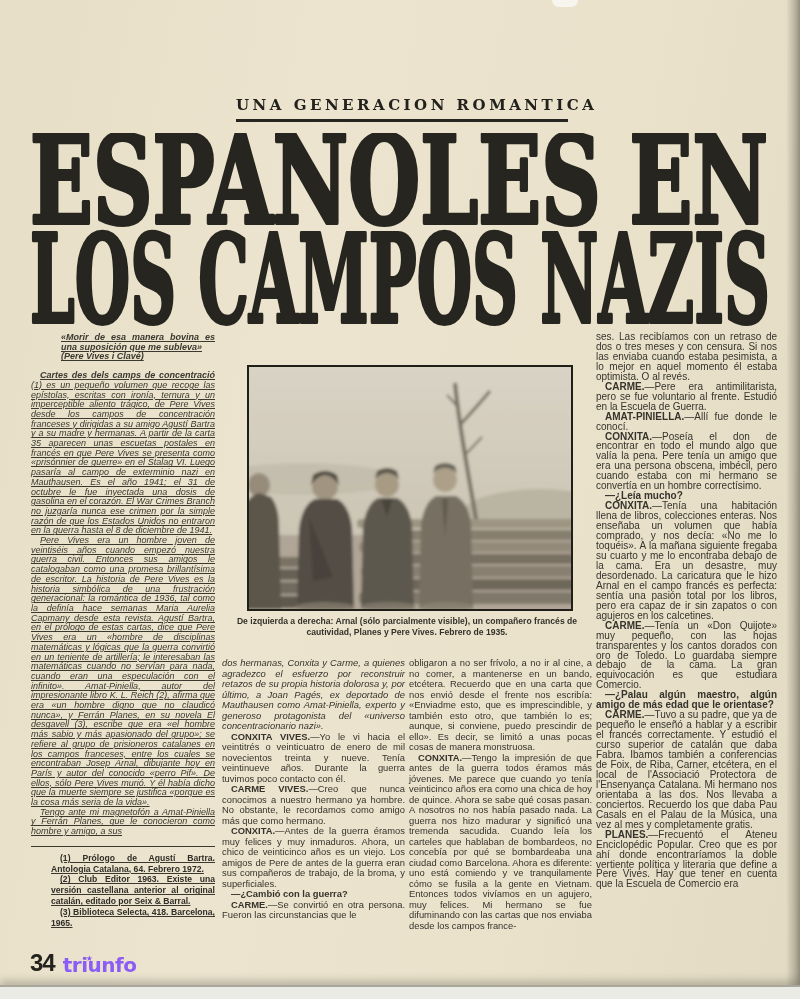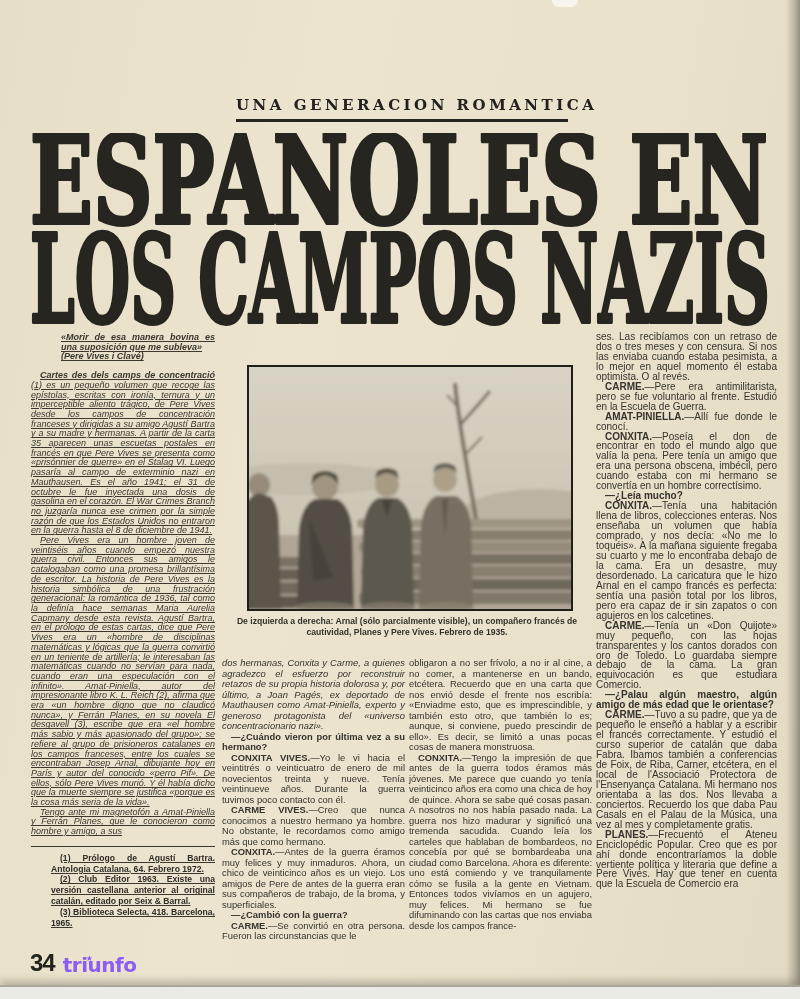--- a/index.html
+++ b/index.html
@@ -151,21 +151,20 @@
       <ellipse cx="140" cy="240" rx="28" ry="5" fill="#8a8172" opacity="0.6"></ellipse>
       <ellipse cx="197" cy="240" rx="28" ry="5" fill="#8a8172" opacity="0.6"></ellipse>
       <rect x="-6" y="-6" width="334" height="254" fill="#d8cdb6" opacity="0.12"></rect>
     </g>
   </svg>
 </div>
 <div class="caption">De izquierda a derecha: Arnal (sólo parcialmente visible), un compañero francés de cautividad, Planes y Pere Vives. Febrero de 1935.</div>
 
 <div class="col col2">
   <p class="body cont italic">dos hermanas, Conxita y Carme, a quienes agradezco el esfuerzo por reconstruir retazos de su propia historia dolorosa y, por último, a Joan Pagés, ex deportado de Mauthausen como Amat-Piniella, experto y generoso protagonista del «universo concentracionario nazi».</p>
-  <p class="body q qgap">—¿Cuándo vieron por última vez a su hermano?</p>
   <p class="body"><span class="speaker">CONXITA VIVES.</span><span>—Yo le vi hacia el veintitrés o veinticuatro de enero de mil novecientos treinta y nueve. Tenía veintinueve años. Durante la guerra tuvimos poco contacto con él.</span></p>
   <p class="body"><span class="speaker">CARME VIVES.</span><span>—Creo que nunca conocimos a nuestro hermano ya hombre. No obstante, le recordamos como amigo más que como hermano.</span></p>
   <p class="body"><span class="speaker">CONXITA.</span><span>—Antes de la guerra éramos muy felices y muy inmaduros. Ahora, un chico de veinticinco años es un viejo. Los amigos de Pere de antes de la guerra eran sus compañeros de trabajo, de la broma, y superficiales.</span></p>
   <p class="body q">—¿Cambió con la guerra?</p>
   <p class="body"><span class="speaker">CARME.</span><span>—Se convirtió en otra persona. Fueron las circunstancias que le</span></p>
 </div>
 
 <div class="col col3">
   <p class="body cont">obligaron a no ser frívolo, a no ir al cine, a no comer, a mantenerse en un bando, etcétera. Recuerdo que en una carta que nos envió desde el frente nos escribía: «Enviadme esto, que es imprescindible, y también esto otro, que también lo es; aunque, si conviene, puedo prescindir de ello». Es decir, se limitó a unas pocas cosas de manera monstruosa.</p>
   <p class="body"><span class="speaker">CONXITA.</span><span>—Tengo la impresión de que antes de la guerra todos éramos más jóvenes. Me parece que cuando yo tenía veinticinco años era como una chica de hoy de quince. Ahora se sabe qué cosas pasan. A nosotros no nos había pasado nada. La guerra nos hizo madurar y significó una tremenda sacudida. Cuando leía los carteles que hablaban de bombardeos, no concebía por qué se bombardeaba una ciudad como Barcelona. Ahora es diferente: uno está comiendo y ve tranquilamente cómo se fusila a la gente en Vietnam. Entonces todos vivíamos en un agujero, muy felices. Mi hermano se fue difuminando con las cartas que nos enviaba desde los campos france-</span></p>

